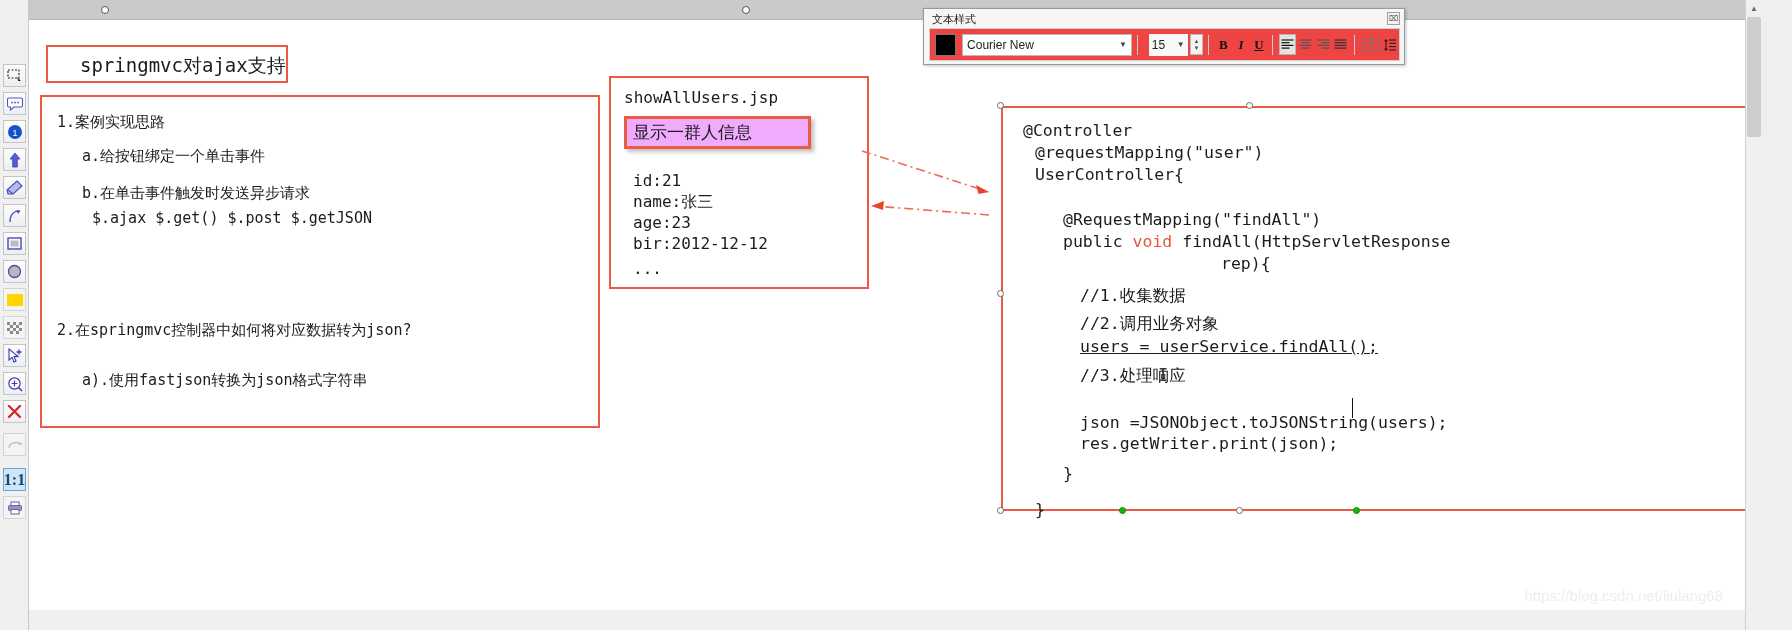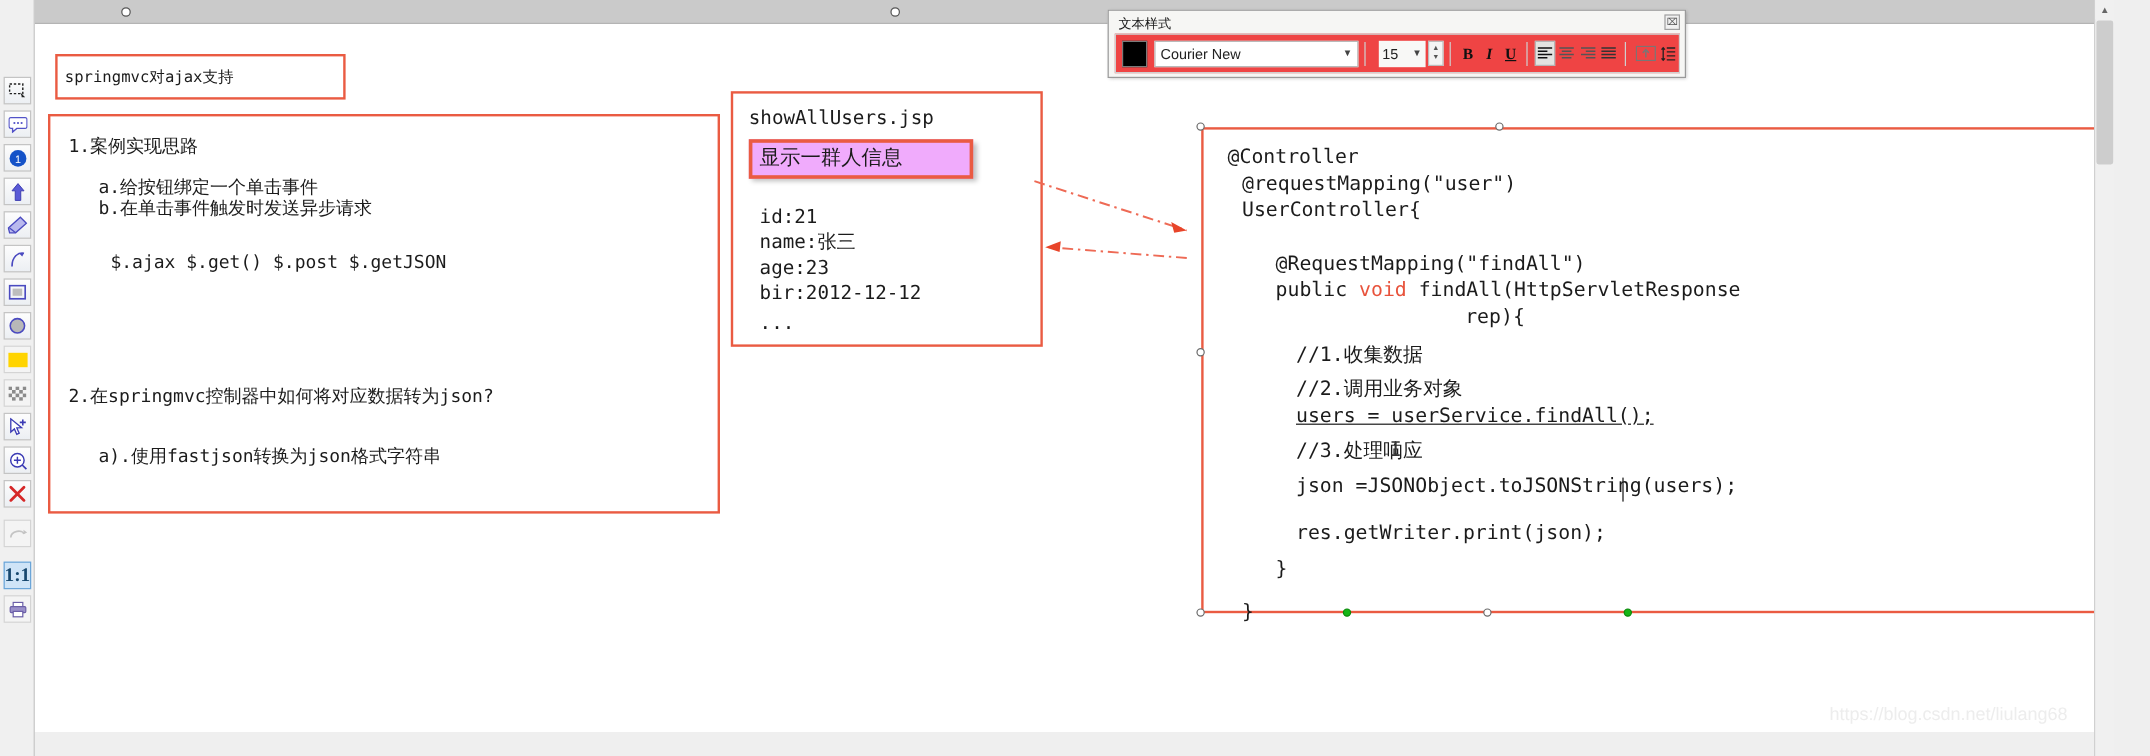--- a/index.html
+++ b/index.html
@@ -97,22 +97,22 @@
   .mono {
     font-family: "DejaVu Sans Mono", "Liberation Mono", monospace;
     color: #1b1b1b;
     white-space: pre;
   }
 
   #title-box {
     left: 17px; top: 25px; width: 242px; height: 38px;
   }
   #title-box .txt {
-    position: absolute; left: 6px; top: 8px;
-    font-size: 13px; line-height: 20px;
+    position: absolute; left: 32px; top: 8px;
+    font-size: 19px; line-height: 20px;
   }
 
   #steps-box {
     left: 11px; top: 75px; width: 560px; height: 333px;
   }
   #steps-box .line { position: absolute; font-size: 15px; line-height: 22px; }
 
   #jsp-box {
     left: 580px; top: 56px; width: 260px; height: 213px;
   }
@@ -383,21 +383,21 @@
 
     <div id="page">
 
       <div class="shape-box" id="title-box">
         <div class="txt mono">springmvc对ajax支持</div>
       </div>
 
       <div class="shape-box" id="steps-box">
         <div class="line mono" style="left:15px;  top:14px;">1.案例实现思路</div>
         <div class="line mono" style="left:40px;  top:48px;">a.给按钮绑定一个单击事件</div>
-        <div class="line mono" style="left:40px;  top:65px;">b.在单击事件触发时发送异步请求</div>
+        <div class="line mono" style="left:40px;  top:85px;">b.在单击事件触发时发送异步请求</div>
         <div class="line mono" style="left:50px;  top:110px;">$.ajax $.get() $.post $.getJSON</div>
         <div class="line mono" style="left:15px;  top:222px;">2.在springmvc控制器中如何将对应数据转为json?</div>
         <div class="line mono" style="left:40px;  top:272px;">a).使用fastjson转换为json格式字符串</div>
       </div>
 
       <div class="shape-box" id="jsp-box">
         <div class="line mono" style="left:13px; top:9px;">showAllUsers.jsp</div>
 
         <div id="jsp-inner">
           <div class="txt mono">显示一群人信息</div>
@@ -414,21 +414,21 @@
         <div class="line mono" style="left:20px;  top:12px;text-align:right;">@Controller</div>
         <div class="line mono" style="left:32px;  top:34px;">@requestMapping("user")</div>
         <div class="line mono" style="left:32px;  top:56px;">UserController{</div>
         <div class="line mono" style="left:60px;  top:101px;">@RequestMapping("findAll")</div>
         <div class="line mono" style="left:60px;  top:123px;"><span>public </span><span class="kw-void">void</span><span> findAll(HttpServletResponse</span></div>
         <div class="line mono" style="left:218px; top:145px;">rep){</div>
         <div class="line mono" style="left:77px;  top:177px;">//1.收集数据</div>
         <div class="line mono" style="left:77px;  top:205px;">//2.调用业务对象</div>
         <div class="line mono" style="left:77px;  top:228px;text-decoration:underline;">users = userService.findAll();</div>
         <div class="line mono" style="left:77px;  top:257px;">//3.处理响应</div>
-        <div class="line mono" style="left:77px;  top:286px;">json =JSONObject.toJSONString(users);</div>
+        <div class="line mono" style="left:77px;  top:304px;">json =JSONObject.toJSONString(users);</div>
         <div class="line mono" style="left:77px;  top:325px;">res.getWriter.print(json);</div>
         <div class="line mono" style="left:60px;  top:355px;">}</div>
         <div class="line mono" style="left:32px;  top:391px;">}</div>
       </div>
 
       <div class="handle" style="left:968px;  top:82px;"></div>
       <div class="handle" style="left:1217px; top:82px;"></div>
       <div class="handle" style="left:968px;  top:270px;"></div>
       <div class="handle" style="left:968px;  top:487px;"></div>
       <div class="handle green" style="left:1090px; top:487px;"></div>

